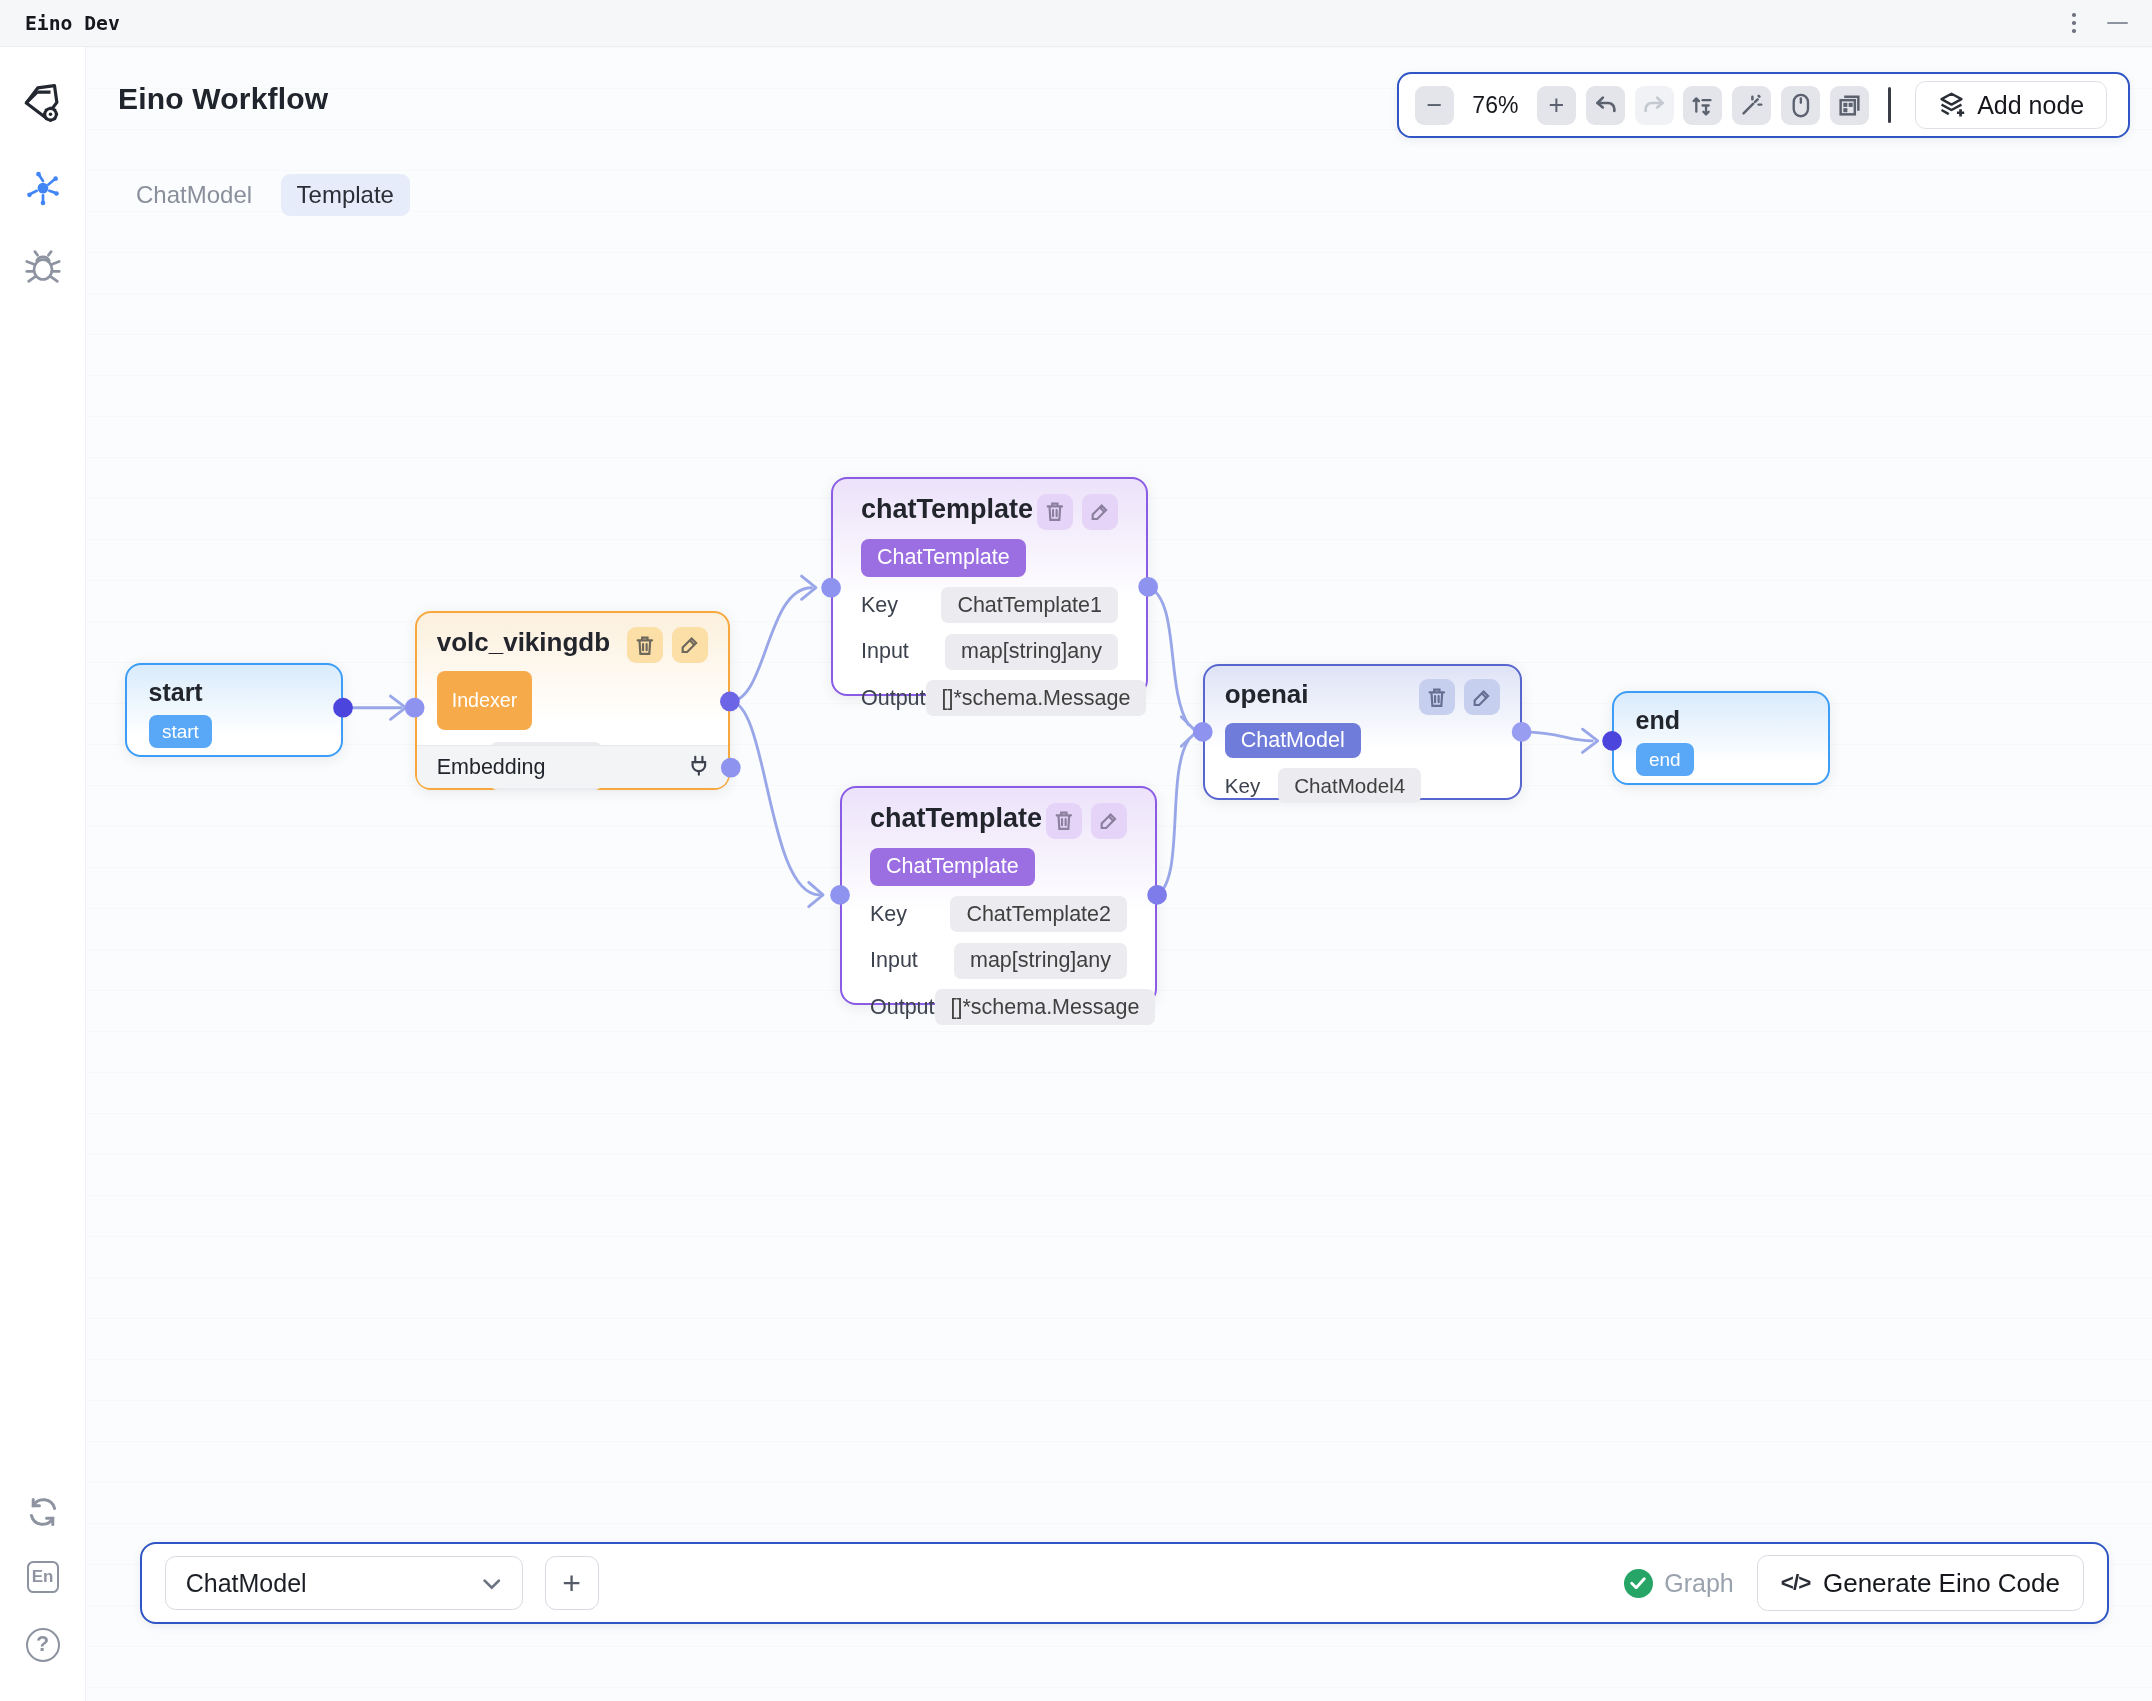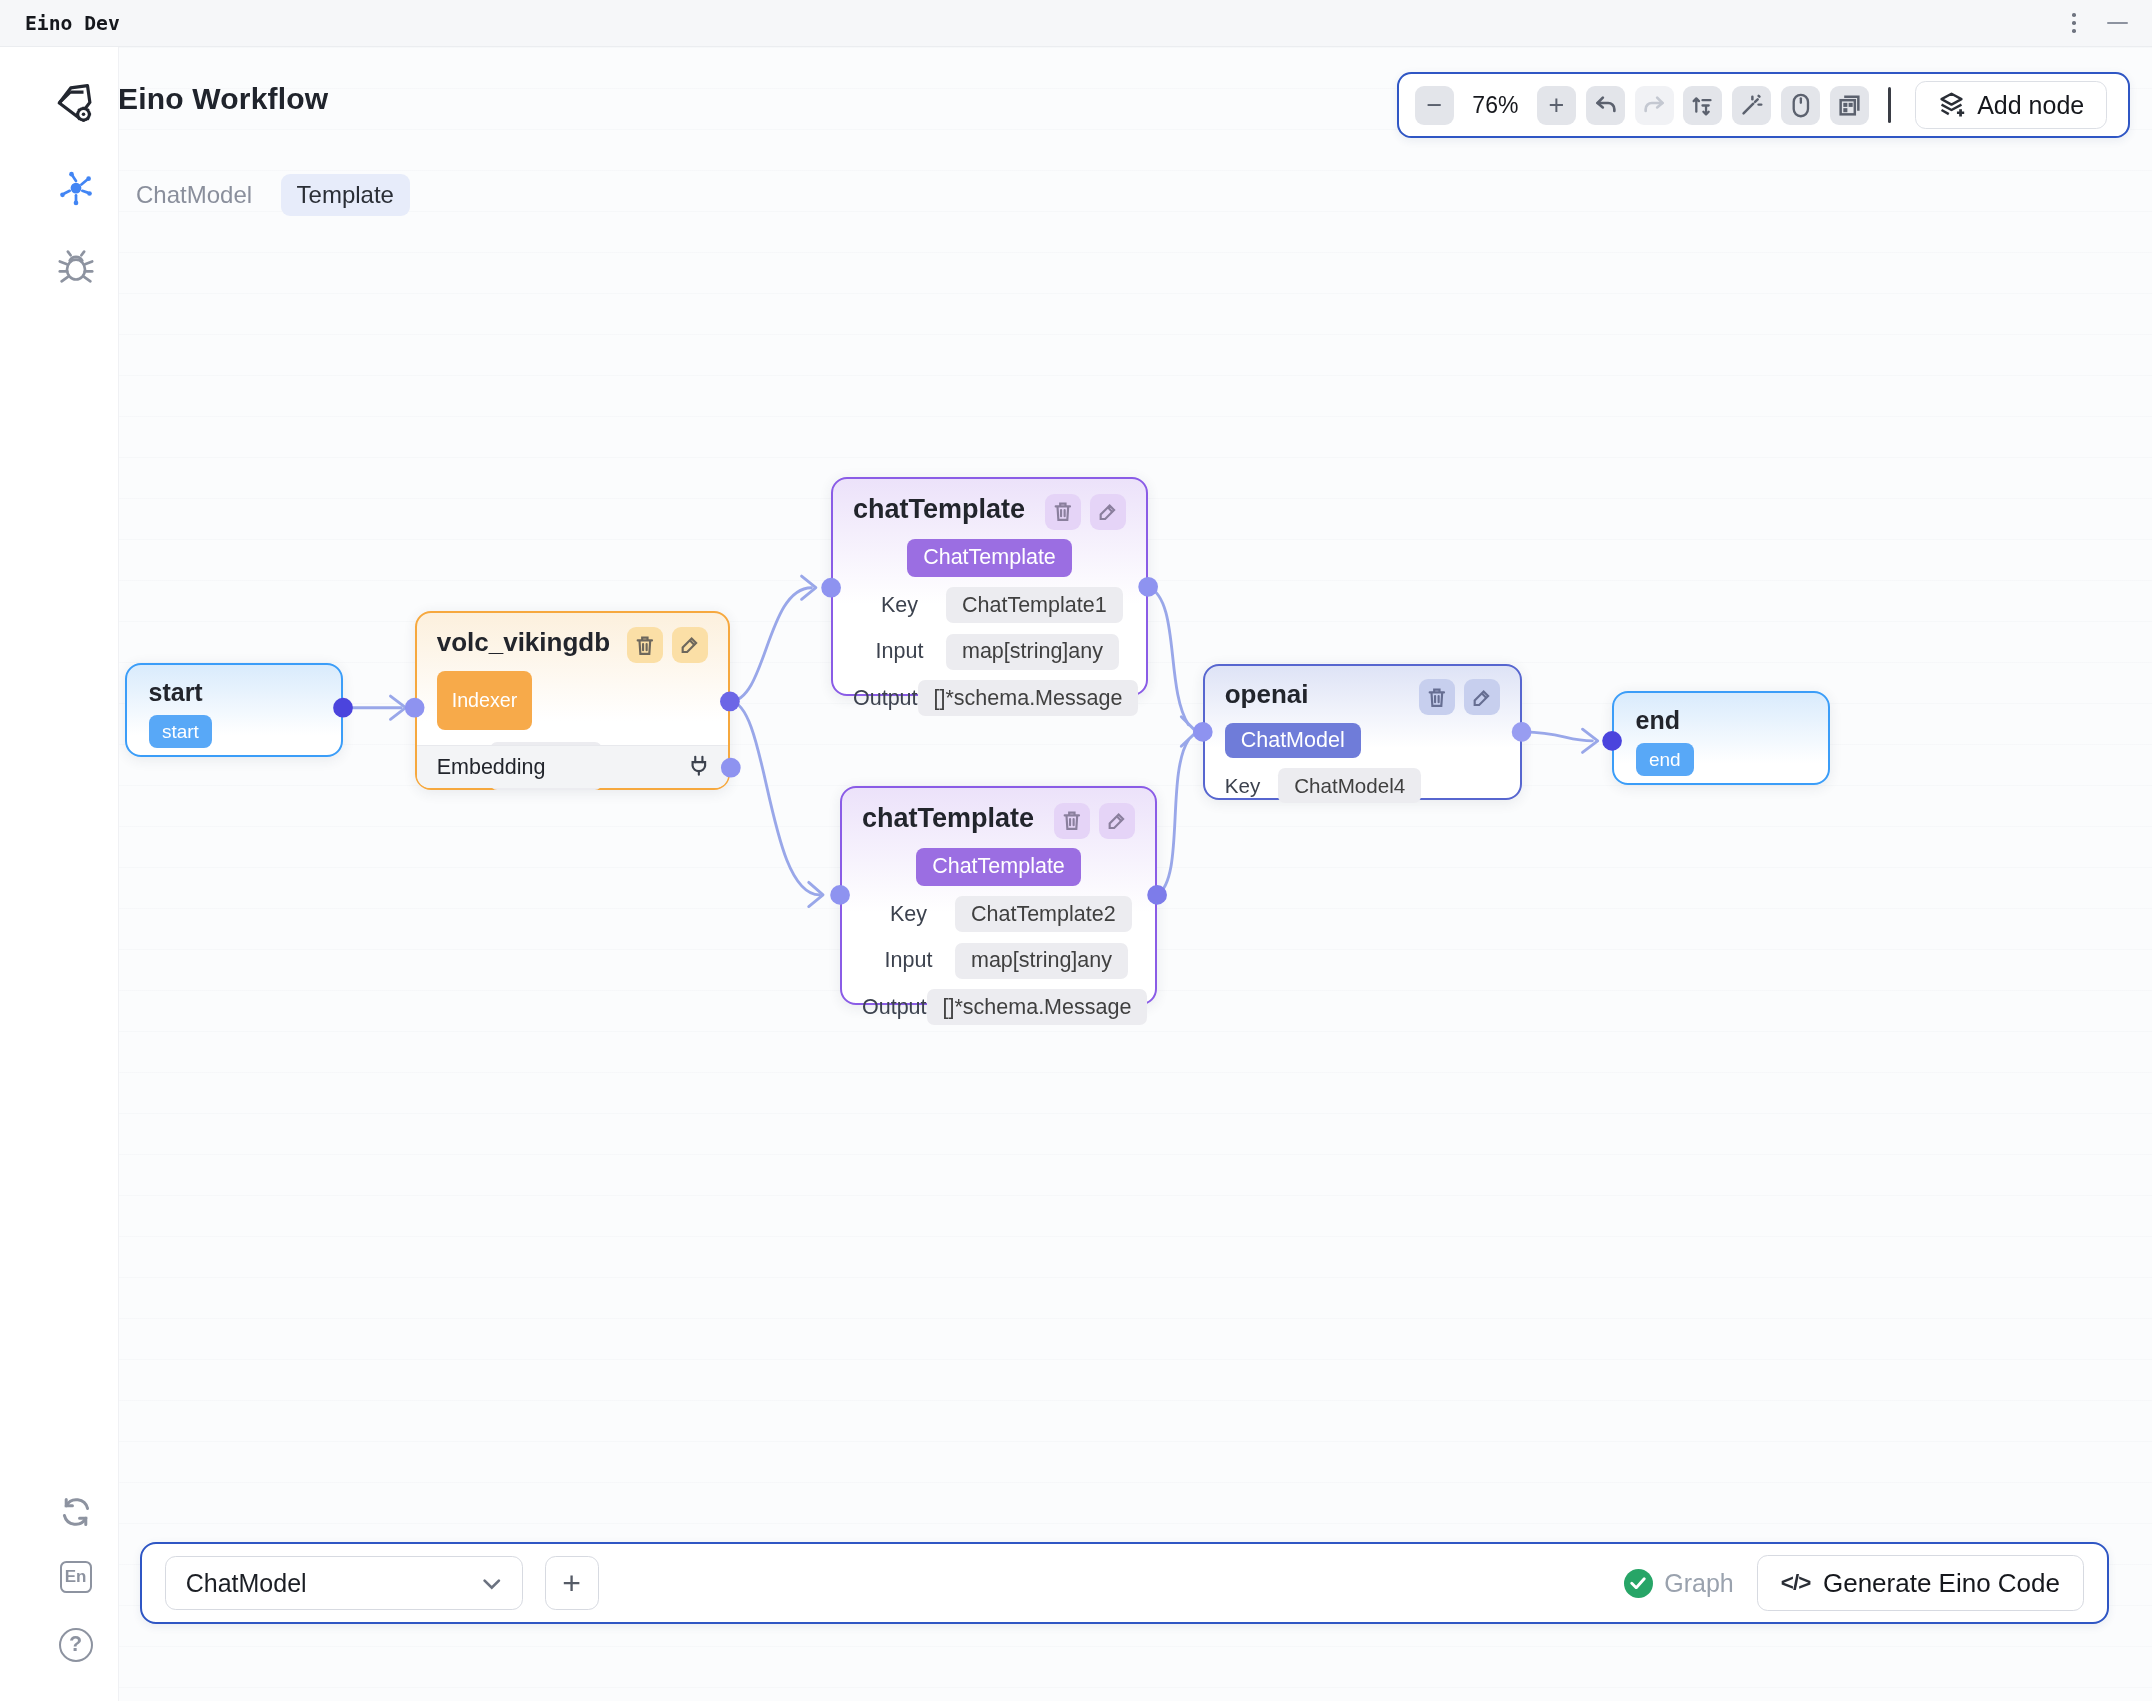--- a/index.html
+++ b/index.html
@@ -20,21 +20,21 @@
   .app-title { font-family:"DejaVu Sans Mono", monospace; font-weight:bold; font-size:19.7px; color:#16181d; }
   .titlebar-right { margin-left:auto; display:flex; align-items:center; gap:27px; color:#6b7280; }
   .kebab { display:flex; flex-direction:column; gap:4.5px; padding:3.6px; }
   .kebab i { width:3.6px; height:3.6px; border-radius:50%; background:#6f7480; }
   .min-line { width:21.5px; height:2.7px; background:#8d93a0; border-radius:1.8px; }
 
   
   .sidebar {
     position:absolute; top:47px; left:0; width:86px; height:1655px;
     background:#ffffff; border-right:0.9px solid #f0f1f4; z-index:20;
-    display:flex; flex-direction:column; align-items:center;margin-left:33px;
+    display:flex; flex-direction:column; align-items:center;
   }
   .side-icon { width:43px; height:43px; display:flex; align-items:center; justify-content:center; }
   .side-logo   { margin-top:36px; }
   .side-graph  { margin-top:41px; }
   .side-bug    { margin-top:34px; }
   .side-refresh{ margin-top:auto; }
   .side-en     { margin-top:21.5px; }
   .side-help   { margin-top:25px; margin-bottom:36px; }
   .en-box { width:32px; height:32px; border:2.7px solid #8d93a0; border-radius:6.3px; color:#8d93a0;
             font-size:17px; font-weight:bold; display:flex; align-items:center; justify-content:center; }
@@ -113,22 +113,21 @@
     position:absolute; left:0; right:0; bottom:0; height:43px;
     background:#f3f4f6; border-top:0.9px solid #e8e9ed; border-radius:0 0 12.5px 12.5px;
     display:flex; align-items:center; padding:0 19.7px;
   }
   .volc-footer .ftitle { font-weight:normal; font-size:21.5px; color:#22252c; }
   .volc-footer .plug { margin-left:auto; color:#3c424e; }
 
   .node-ct {
     width:317px; height:219px; border-color:#8a5ce6;
     background:linear-gradient(180deg,#ece2fa 0%, #ffffff 58%);
-    padding:15px 20px;
-    text-align:center;
+    padding:15px 28px;
   }
   .node-ct1 { left:831px; top:477px; }
   .node-ct2 { left:840px; top:786px; }
   .node-ct .title { font-size:27px; }
   .hbtn-purple { background:#e5d4f7; color:#8a7f9d; }
   .badge-purple { background:#9b6ee2; font-size:21.5px; padding:6.3px 16px; margin-top:9px; }
   .node-ct .kv-row { margin-top:10.7px; }
   .node-ct .kv-label { font-size:21.5px; width:93px; }
   .node-ct .pill { font-size:21.5px; padding:5.4px 16px; }
 

